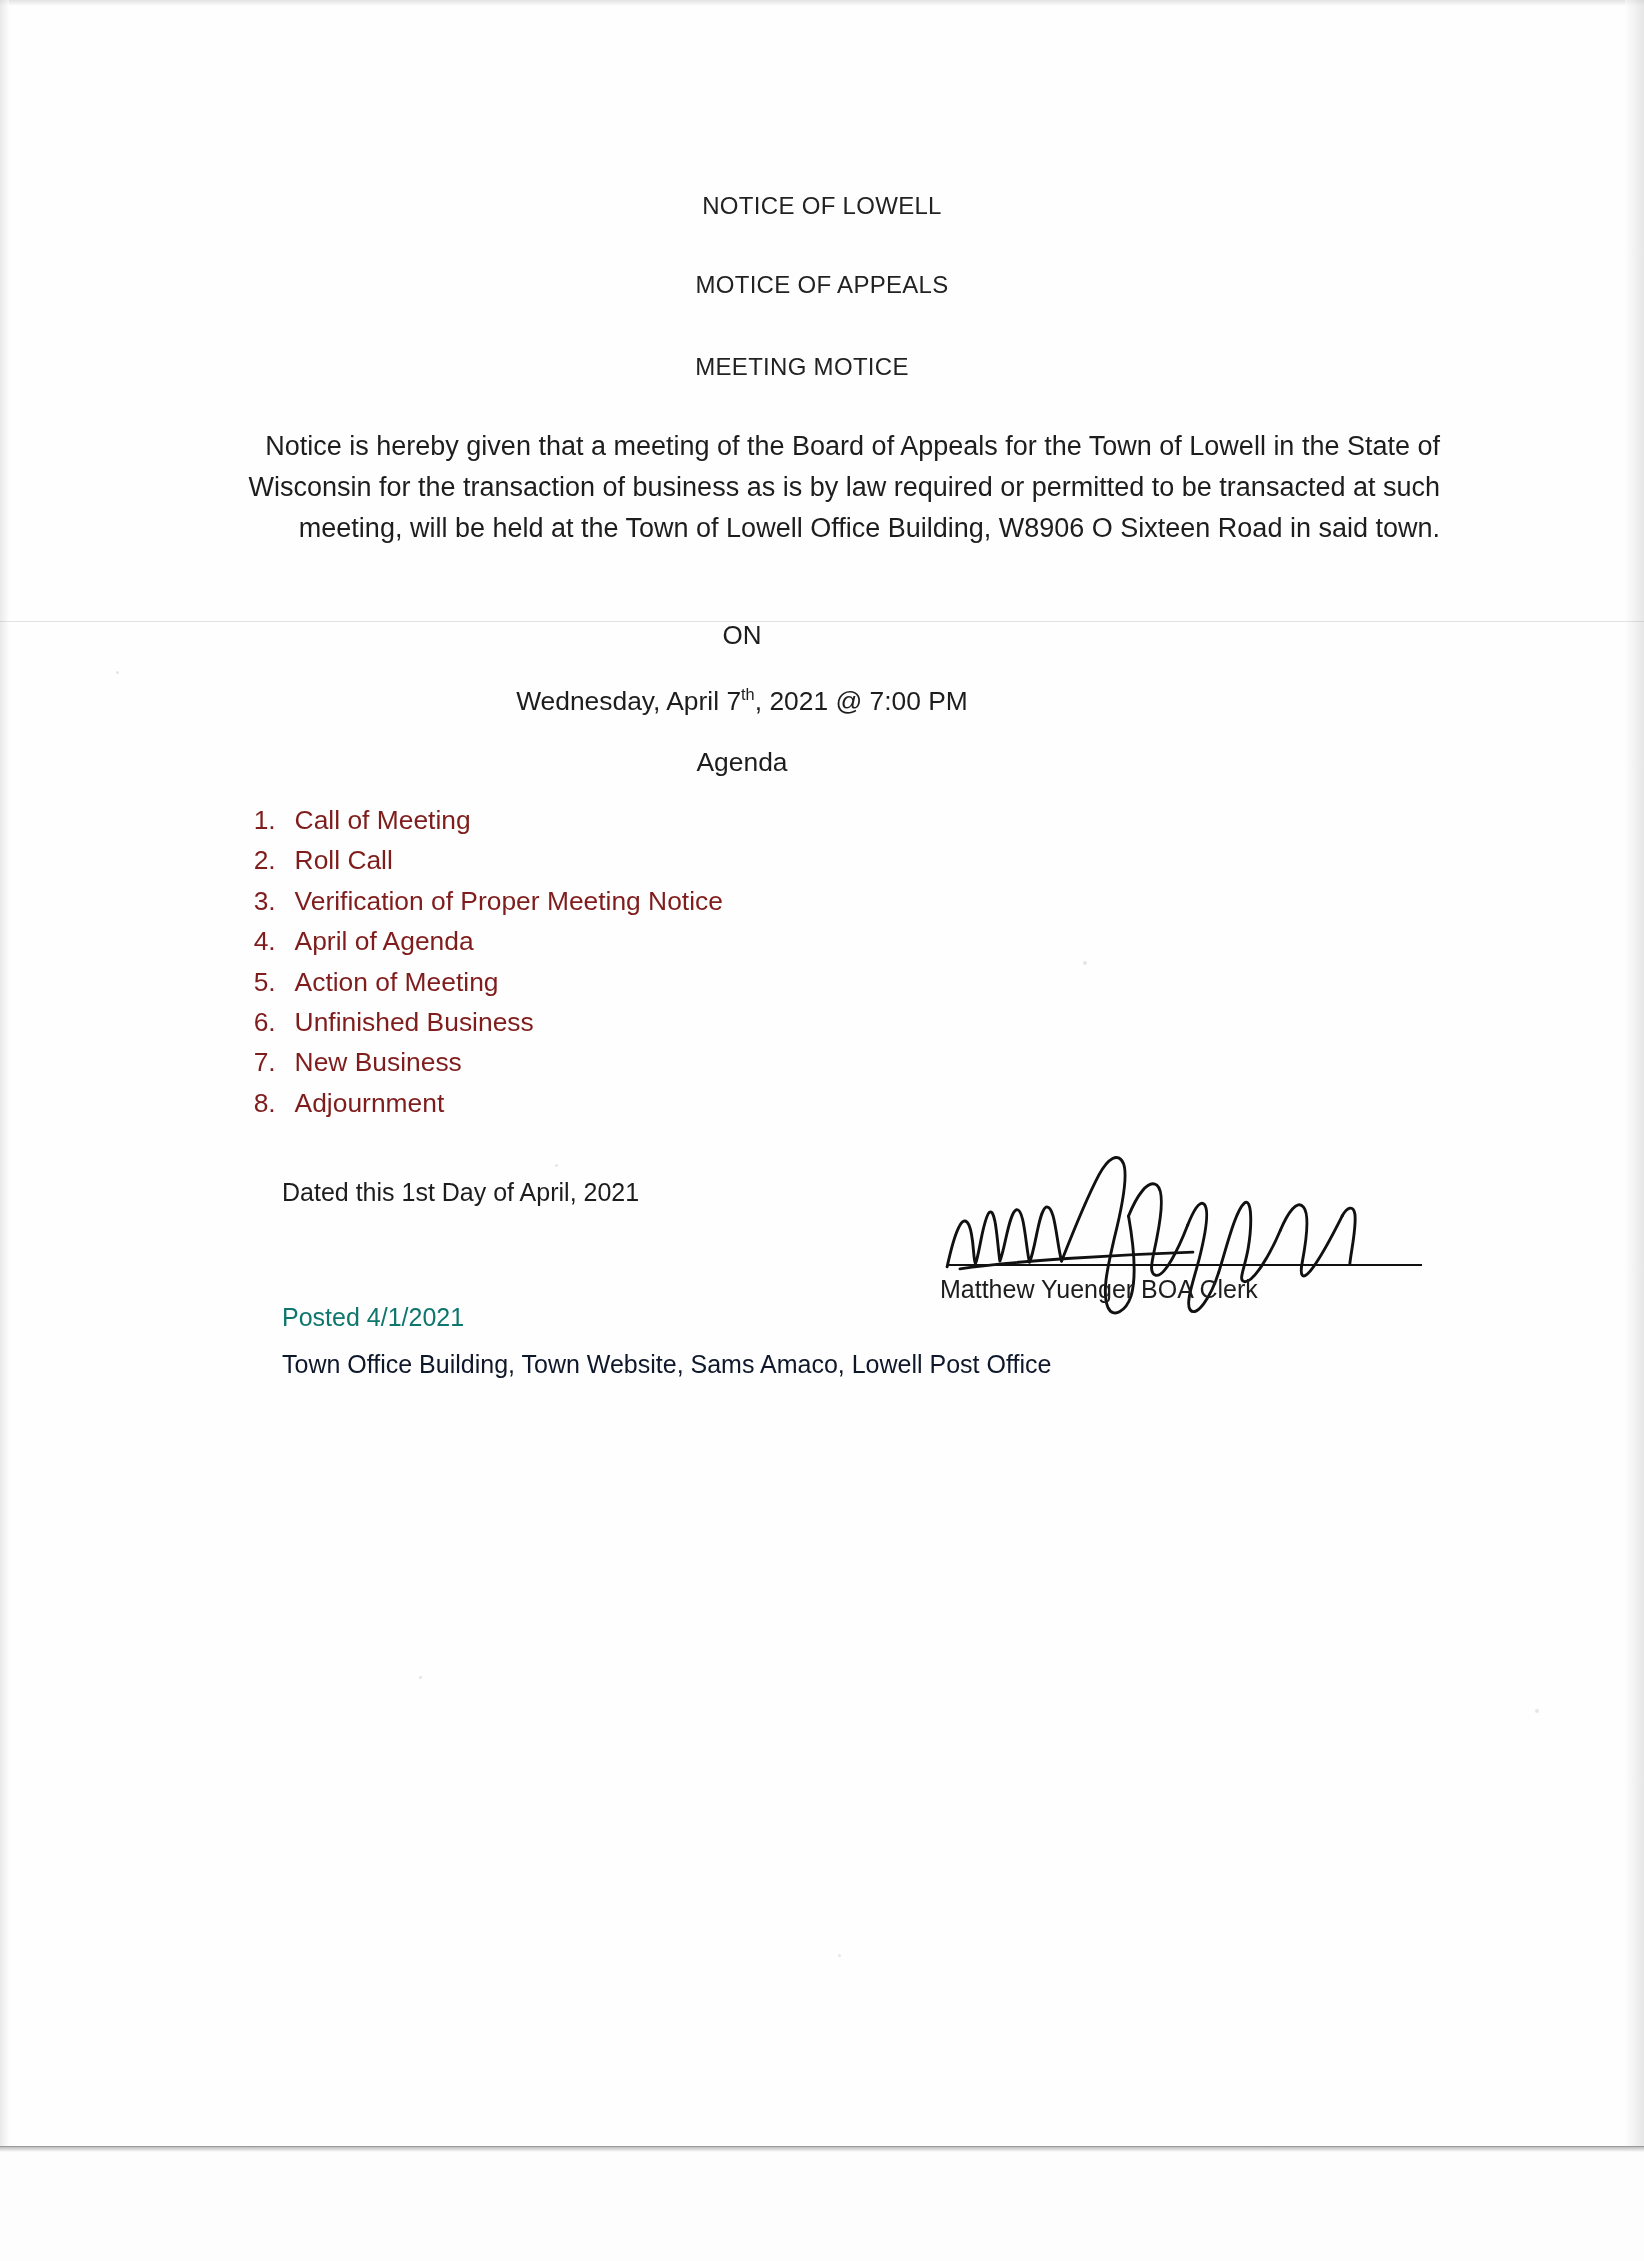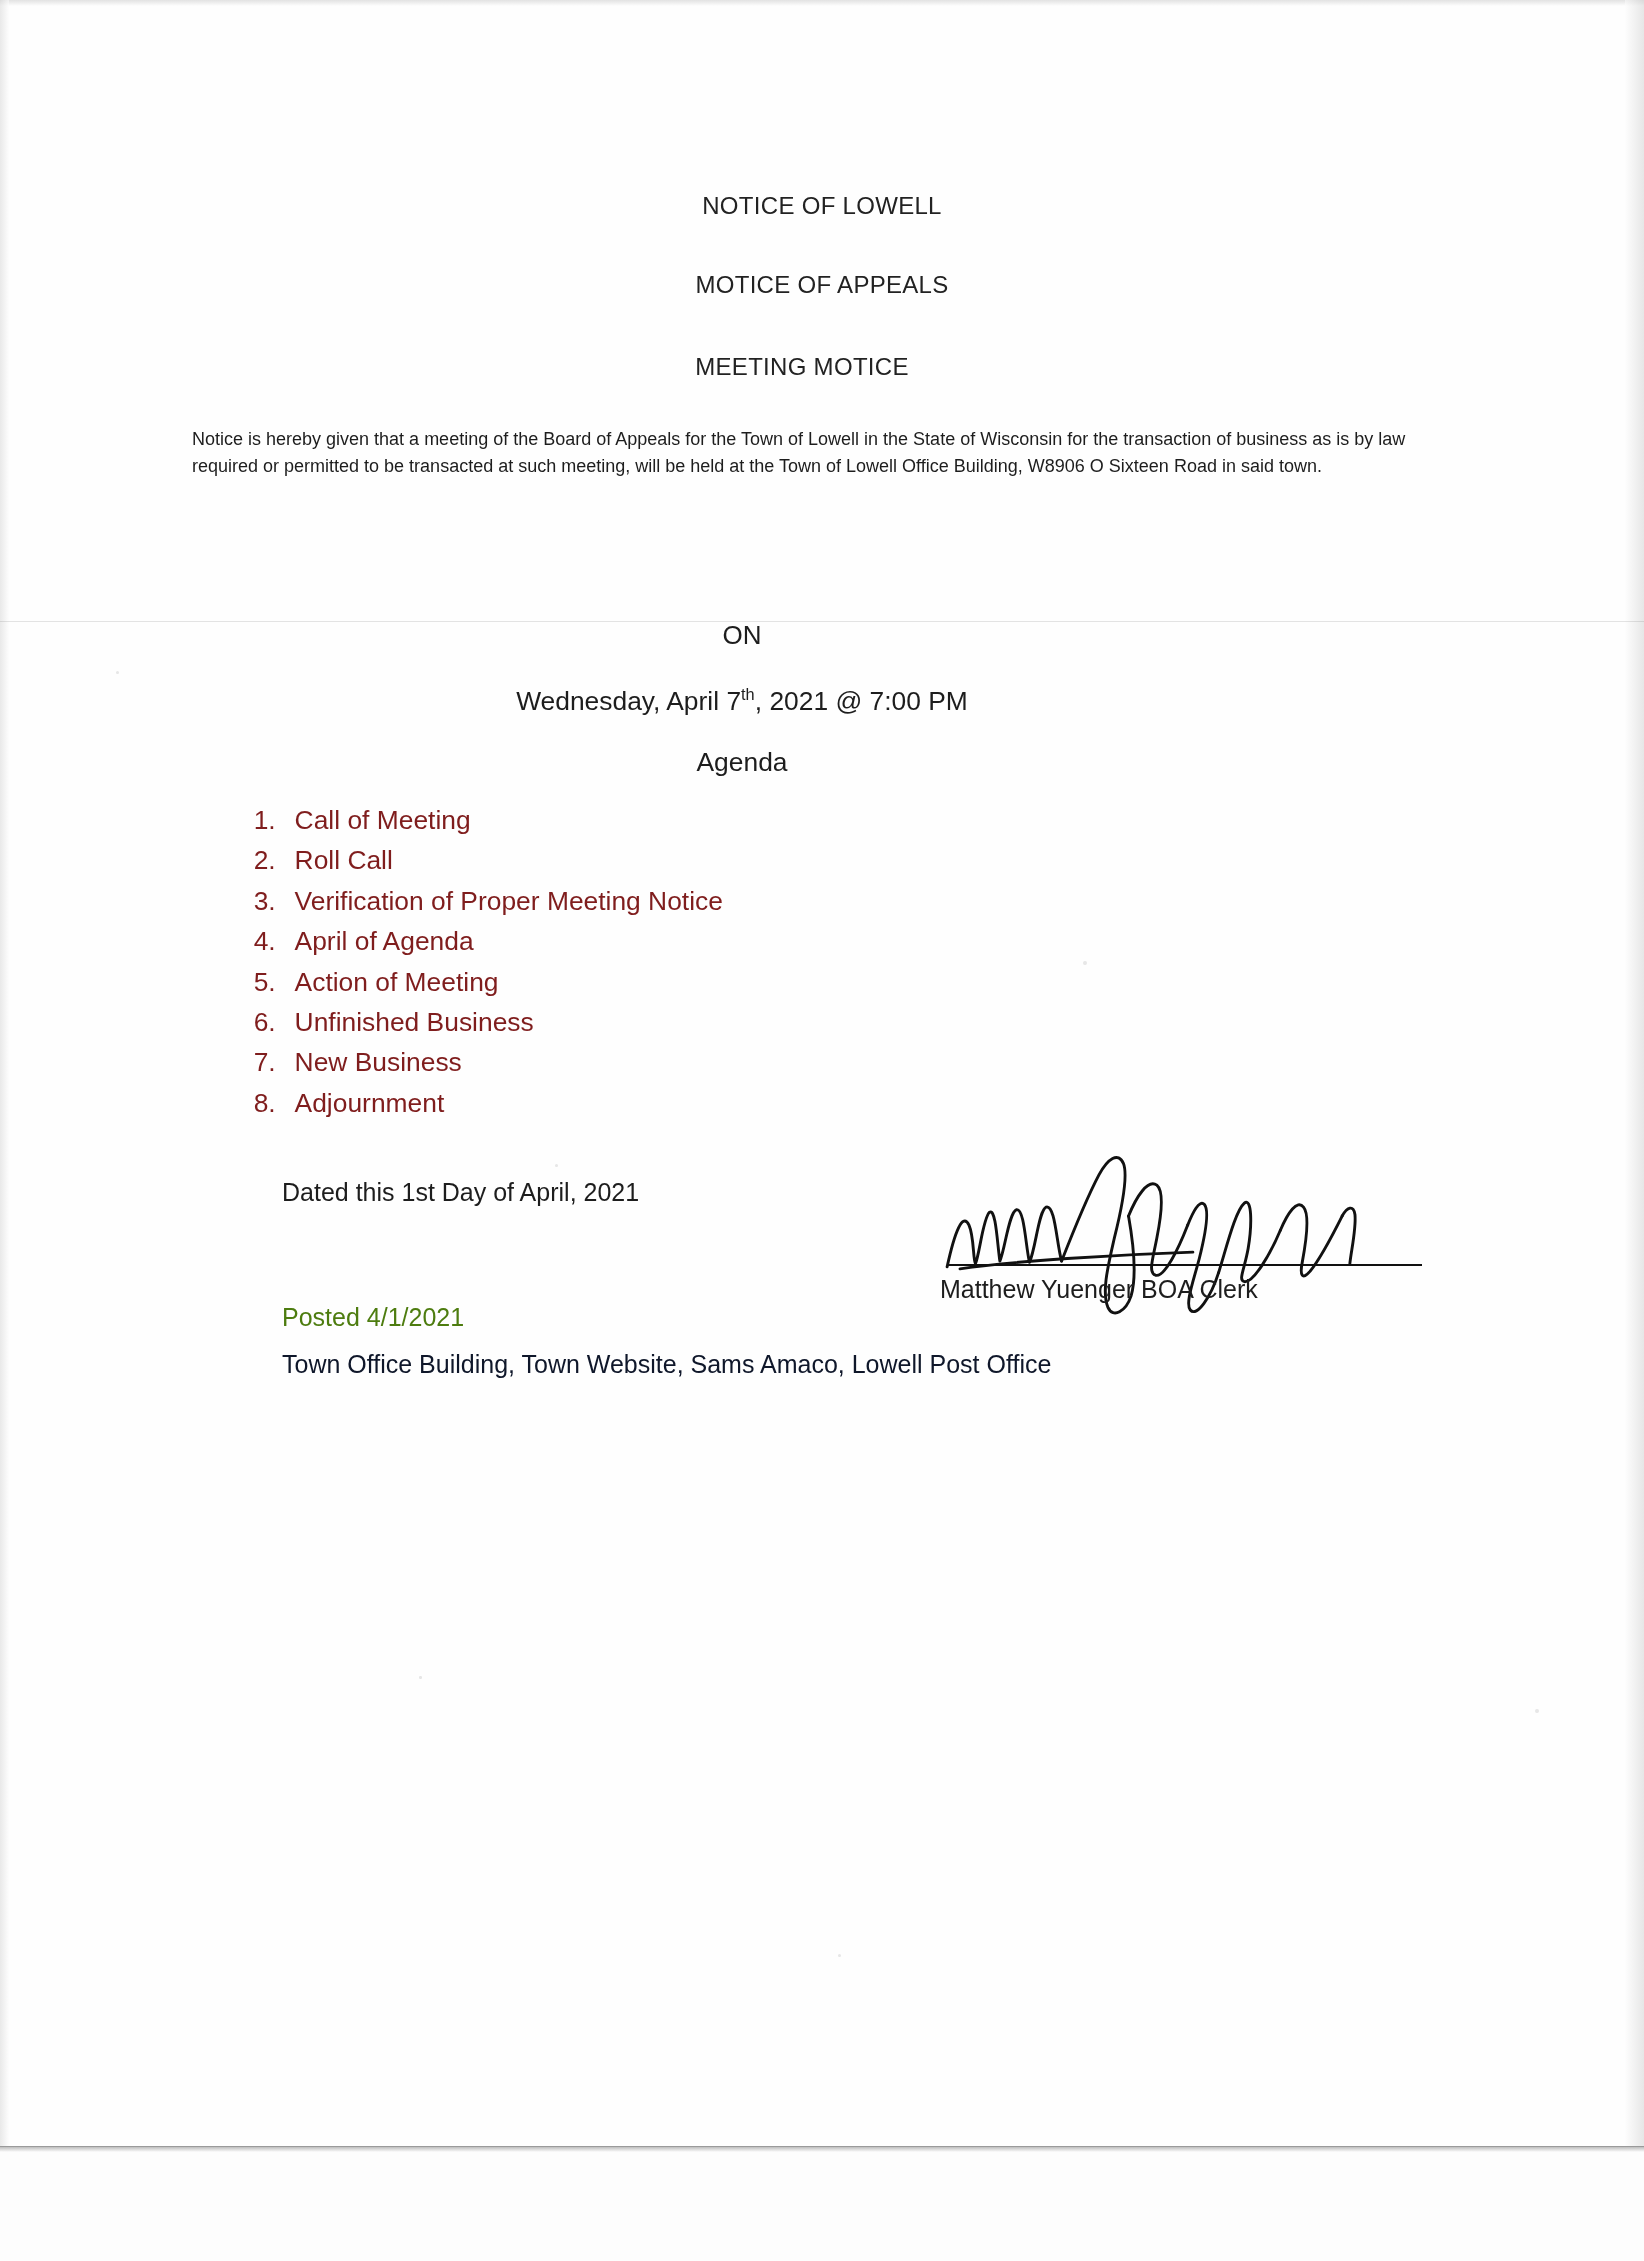--- a/index.html
+++ b/index.html
@@ -88,24 +88,24 @@
   }
   #title1 { position: absolute; left: 0; top: 191px; width: 1644px; }
   #title2 { position: absolute; left: 0; top: 270px; width: 1644px; }
   #title3 { position: absolute; left: 0; top: 352px; width: 1604px; }
 
   .body-para {
     position: absolute;
     left: 192px;
     top: 426px;
     width: 1248px;
-    font-size: 18px;
+    font-size: 27px;
     line-height: 1.52;
     color: #1d1d1d;
-    text-align: left;
+    text-align: right;
   }
 
   .center-line {
     position: absolute;
     width: 1484px;
     left: 0;
     text-align: center;
     font-size: 26px;
     color: #1d1d1d;
   }
@@ -163,21 +163,21 @@
     font-size: 25px;
     color: #1d1d1d;
     white-space: nowrap;
   }
 
   .posted-line {
     position: absolute;
     left: 282px;
     top: 1303px;
     font-size: 25px;
-    color: #4d7c0f;
+    color: #0f766e;
   }
   .posted-locations {
     position: absolute;
     left: 282px;
     top: 1350px;
     font-size: 25px;
     color: #0f172a;
   }
 
   sup { font-size: .62em; vertical-align: super; }

